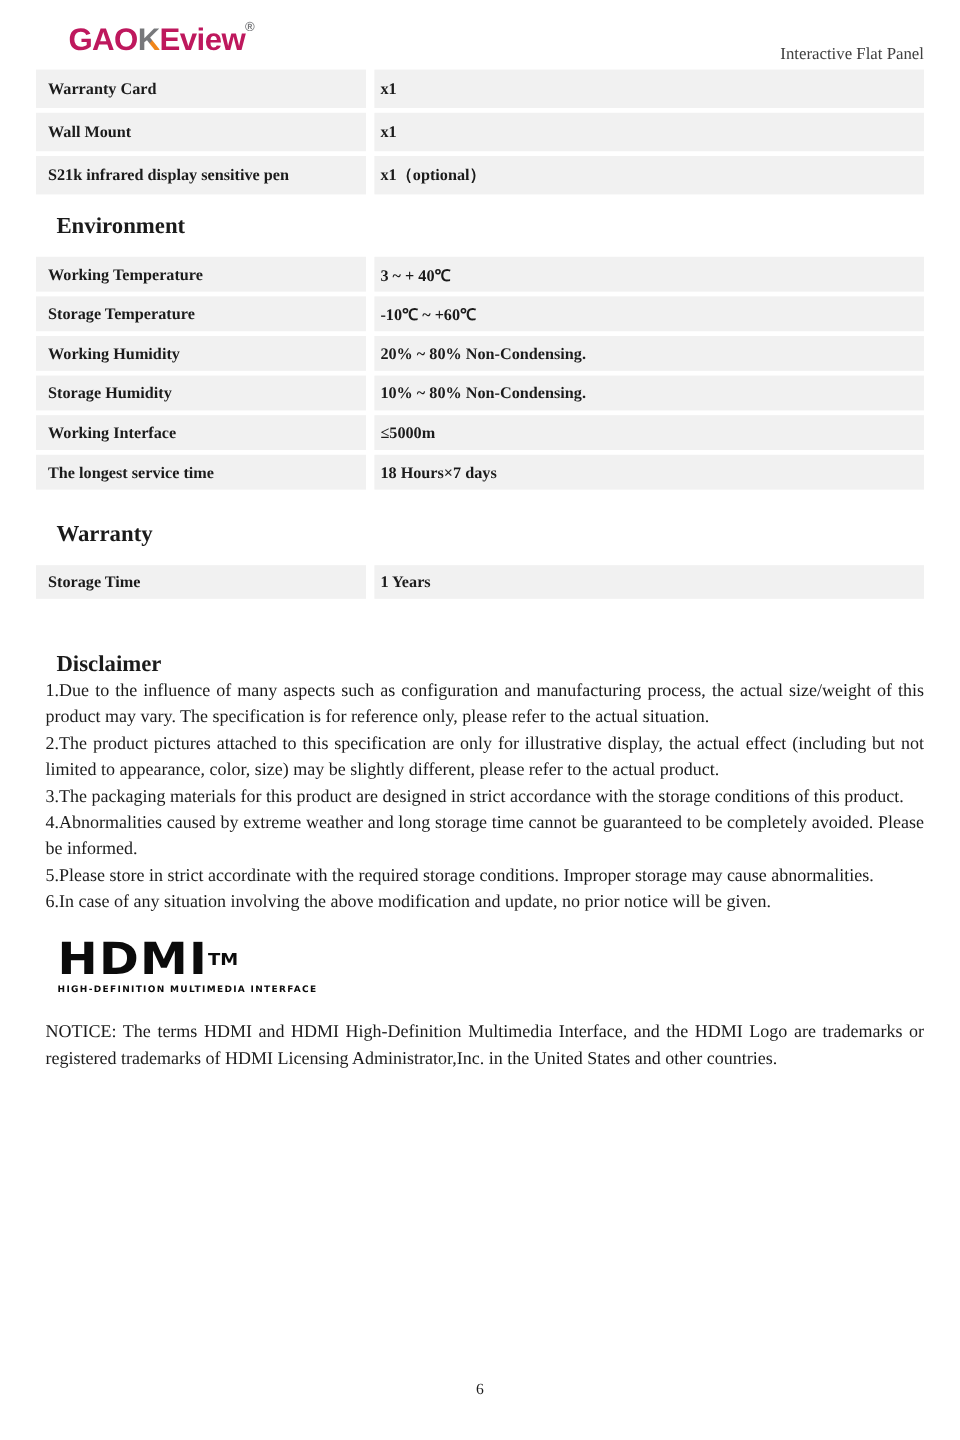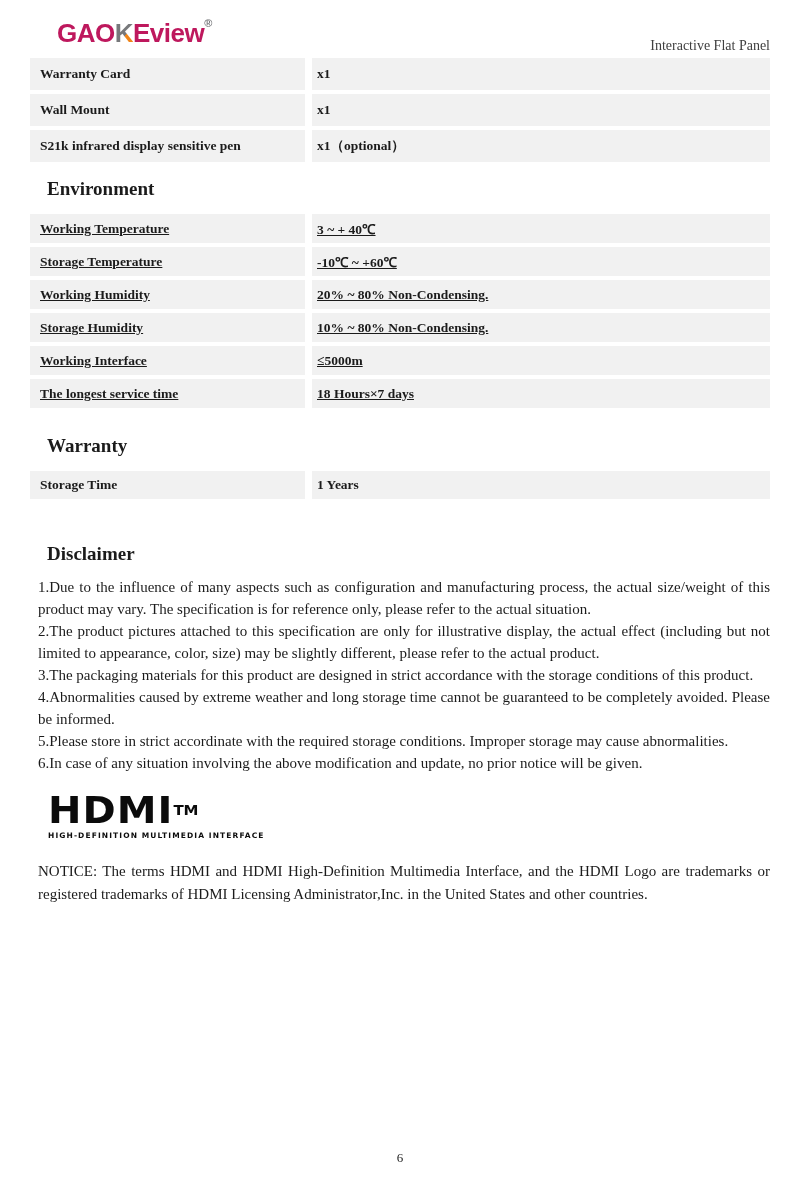--- a/index.html
+++ b/index.html
@@ -66,33 +66,33 @@
   .spec-row .cell-label {
     width: 275px;
     padding-left: 10px;
     margin-right: 7px;
   }
   .spec-row .cell-value {
     flex: 1;
     padding-left: 5px;
   }
   .t-packing .spec-row .cell { height: 32px; }
-  .t-env .spec-row .cell { height: 29px; text-decoration: underline; }
+  .t-env .spec-row .cell { height: 29px; }
   .t-warranty .spec-row .cell { height: 28px; }
 
   
   .section-heading {
     font-size: 19px;
     font-weight: 700;
     margin-left: 47px;
     line-height: 22px;
   }
   .h-env { margin-top: 16px; margin-bottom: 14px; }
   .h-warranty { margin-top: 27px; margin-bottom: 14px; }
-  .h-disclaimer { margin-top: 44px; margin-bottom: 11px; }
+  .h-disclaimer { margin-top: 44px; }
 
   
   .disclaimer-body { margin: 0 30px 0 38px; width: 732px; }
   .disclaimer-body p {
     font-size: 15px;
     line-height: 22px;
     text-align: justify;
   }
 
   

